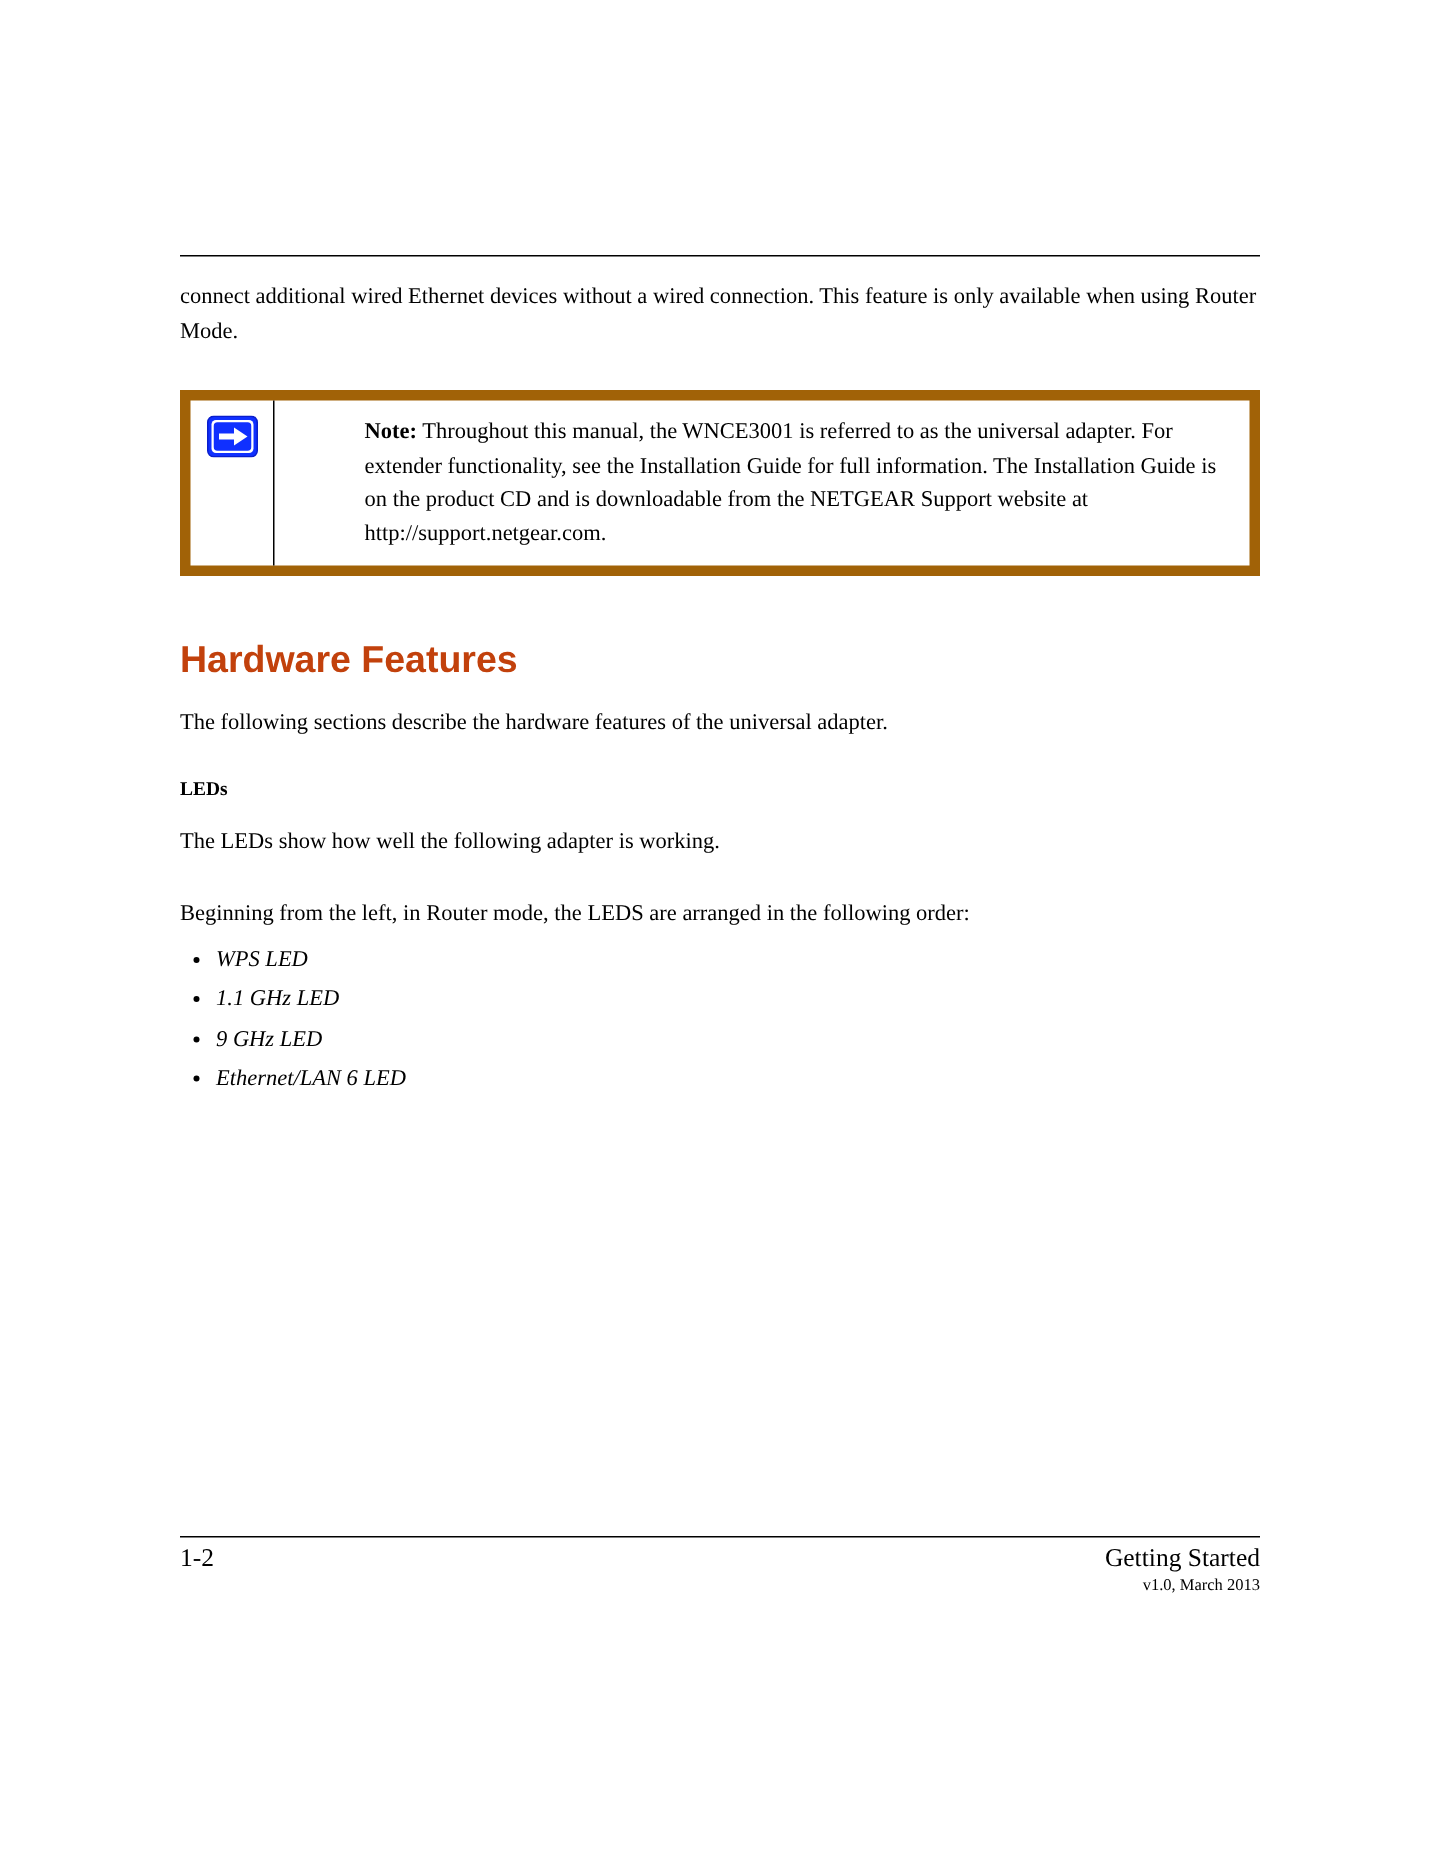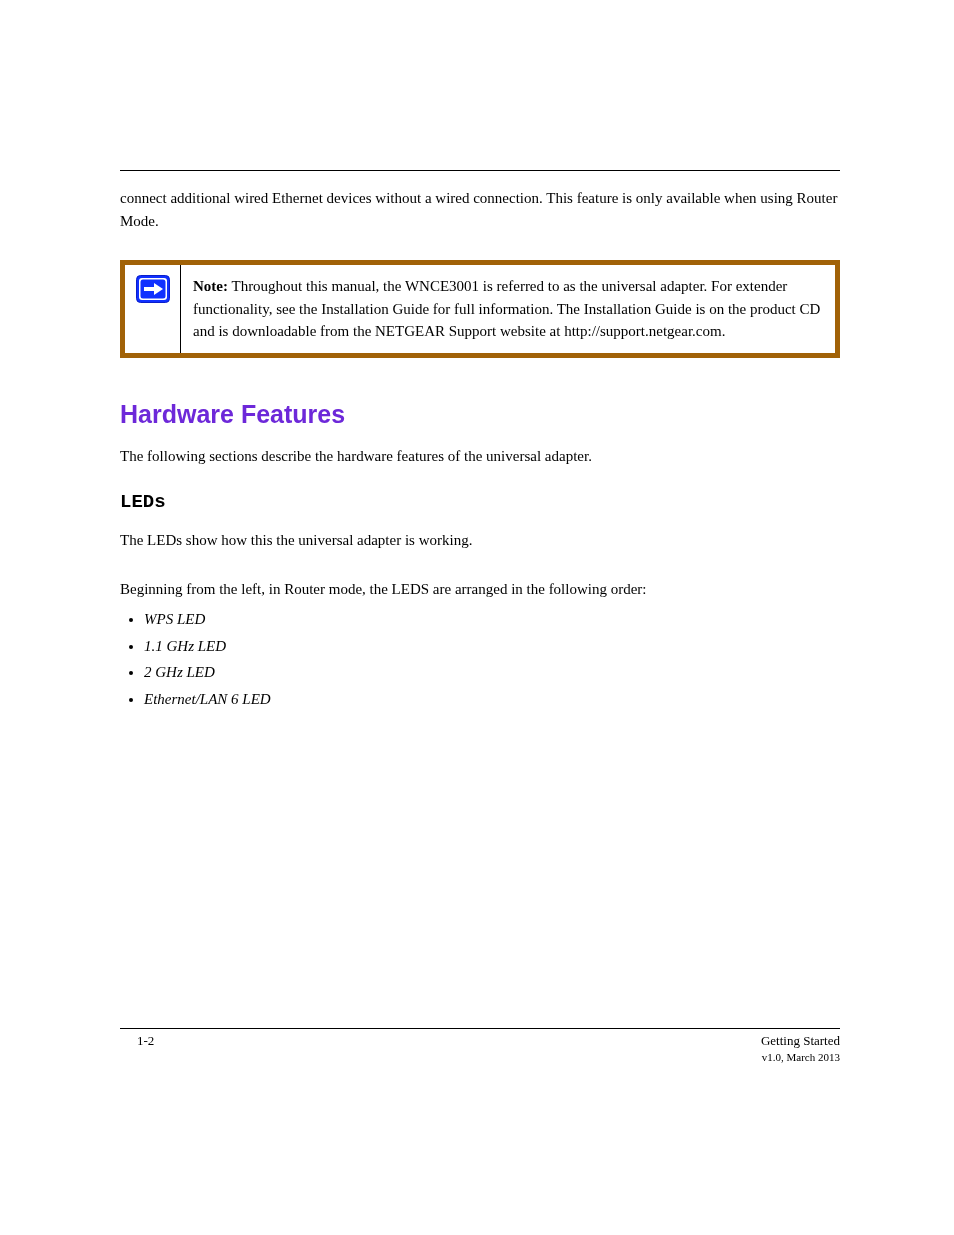--- a/index.html
+++ b/index.html
@@ -28,24 +28,25 @@
     border-top: 1px solid #000;
     margin: 0 0 16px 0;
   }
   .intro {
     font-size: 15px;
     line-height: 1.5;
     margin: 0 0 28px 0;
     text-align: left;
   }
   .notebox {
-    border: 5px solid #a16207;
+    border: 7px solid #a16207;
     width: 100%;
     display: flex;
     box-sizing: border-box;
+    gap: 48px;
   }
   .notebox .iconcell {
     width: 56px;
     border-right: 1px solid #000;
     box-sizing: border-box;
     padding: 10px 8px 0 8px;
     text-align: center;
   }
   .notebox .iconcell svg {
     display: block;
@@ -56,28 +57,28 @@
     padding: 10px 12px 10px 12px;
     font-size: 15px;
     line-height: 1.5;
   }
   .notebox .textcell b {
     font-weight: bold;
   }
   .section-heading {
     font-family: Arial, Helvetica, sans-serif;
     font-weight: bold;
-    color: #6d28d9;
+    color: #c2410c;
     font-size: 25px;
     margin: 42px 0 10px 0;
   }
   .subheading {
-    font-family: Liberation Mono, monospace;
+    font-family: Liberation Serif, serif;
     font-weight: bold;
-    font-size: 19px;
+    font-size: 13px;
     margin: 24px 0 6px 0;
   }
   .para {
     font-size: 15px;
     line-height: 1.5;
     margin: 16px 0 8px 0;
   }
   .list {
     font-size: 15px;
     line-height: 1.5;
@@ -95,24 +96,23 @@
     bottom: 172px;
   }
   .footer-rule {
     border: none;
     border-top: 1px solid #000;
     margin: 0;
   }
   .footer-row {
     display: flex;
     justify-content: space-between;
-    font-size: 13px;
+    font-size: 17px;
     padding-top: 4px;
     font-family: "Times New Roman", Times, serif;
-    margin-left: 17px;
   }
   .pagenum { }
   .footer-title {
     flex: 1;
     text-align: right;
   }
   .tail {
     font-size: 11px;
     text-align: right;
     margin-top: 2px;
@@ -143,28 +143,28 @@
       </div>
       <div class="textcell">
         <b>Note:</b><span> Throughout this manual, the WNCE3001 is referred to as the universal adapter. For extender functionality, see the Installation Guide for full information. The Installation Guide is on the product CD and is downloadable from the NETGEAR Support website at http://support.netgear.com.</span>
       </div>
     </div>
 
     <h2 class="section-heading">Hardware Features</h2>
     <p class="para">The following sections describe the hardware features of the universal adapter.</p>
 
     <h3 class="subheading">LEDs</h3>
-    <p class="para">The LEDs show how this the universal adapter is working.</p>
+    <p class="para">The LEDs show how well the following adapter is working.</p>
 
 
     <p class="para" style="margin-top:26px;">Beginning from the left, in Router mode, the LEDS are arranged in the following order:</p>
     <ul class="list">
       <li>WPS LED</li>
       <li>1.1 GHz LED</li>
-      <li>2 GHz LED</li>
+      <li>9 GHz LED</li>
       <li>Ethernet/LAN 6 LED</li>
     </ul>
   </div>
 
   <div class="footer">
     <hr class="footer-rule">
     <div class="footer-row">
       <span class="pagenum">1-2</span>
       <span class="footer-title">Getting Started</span>
     </div>

